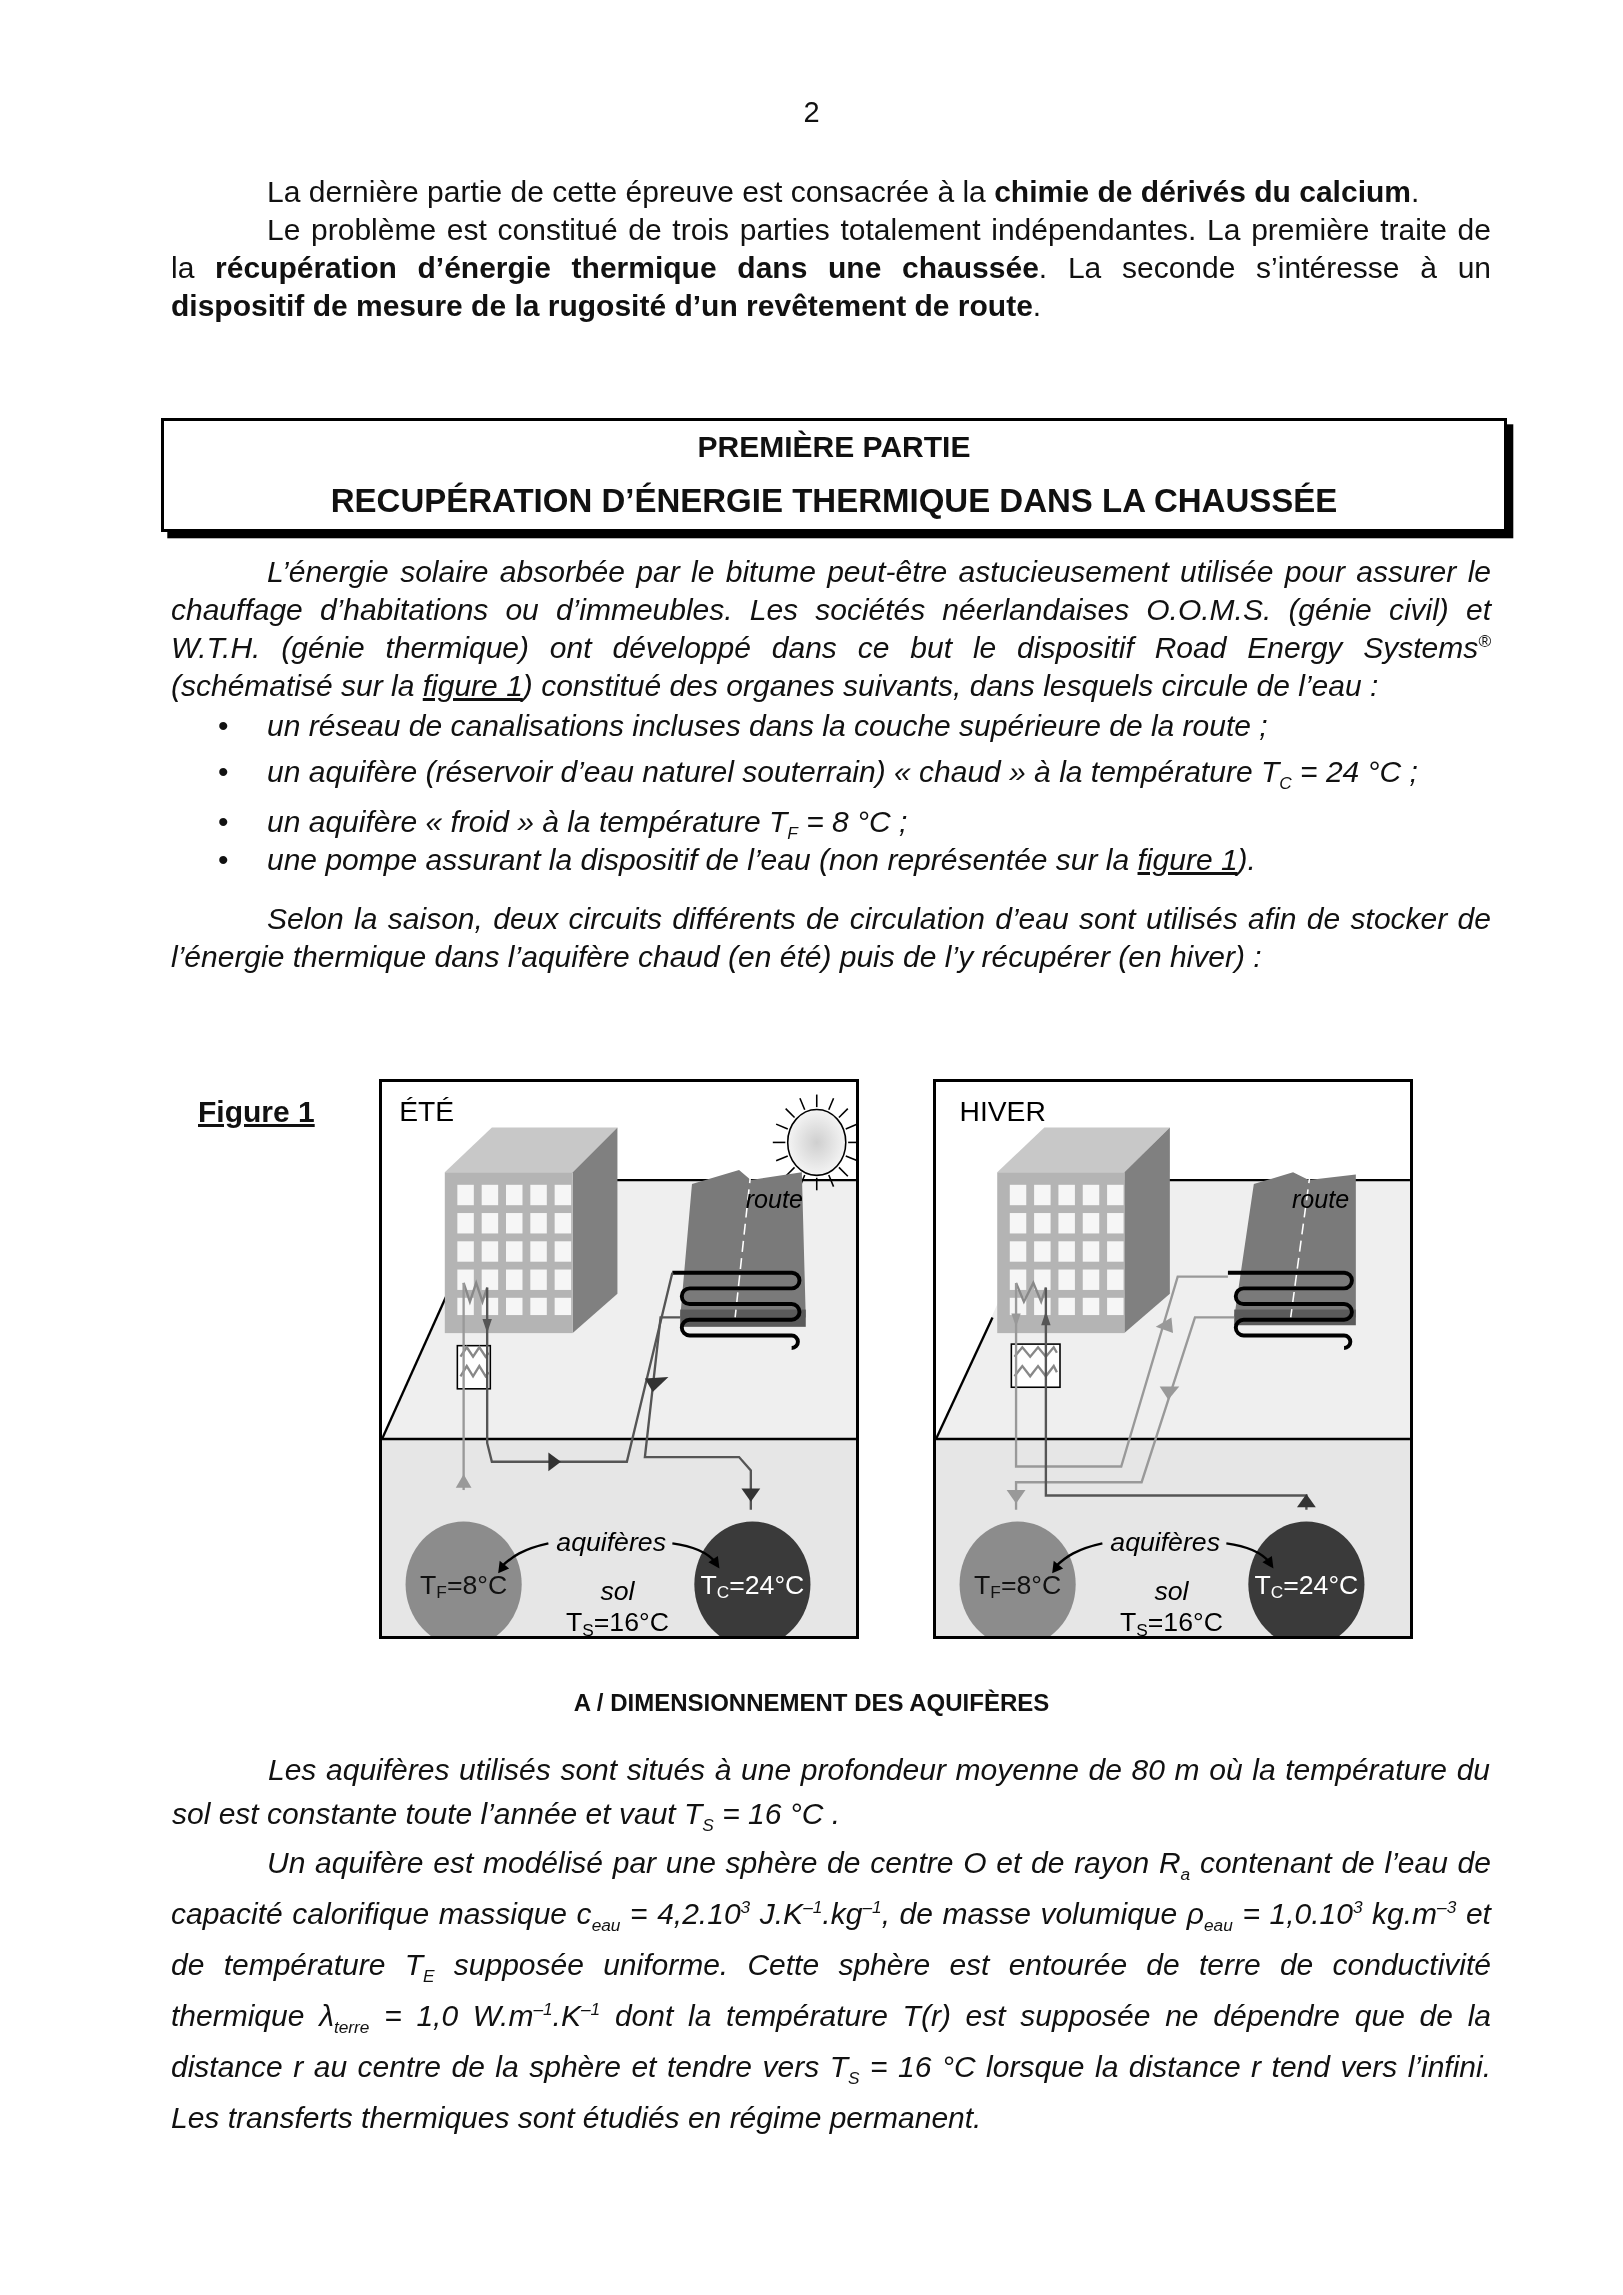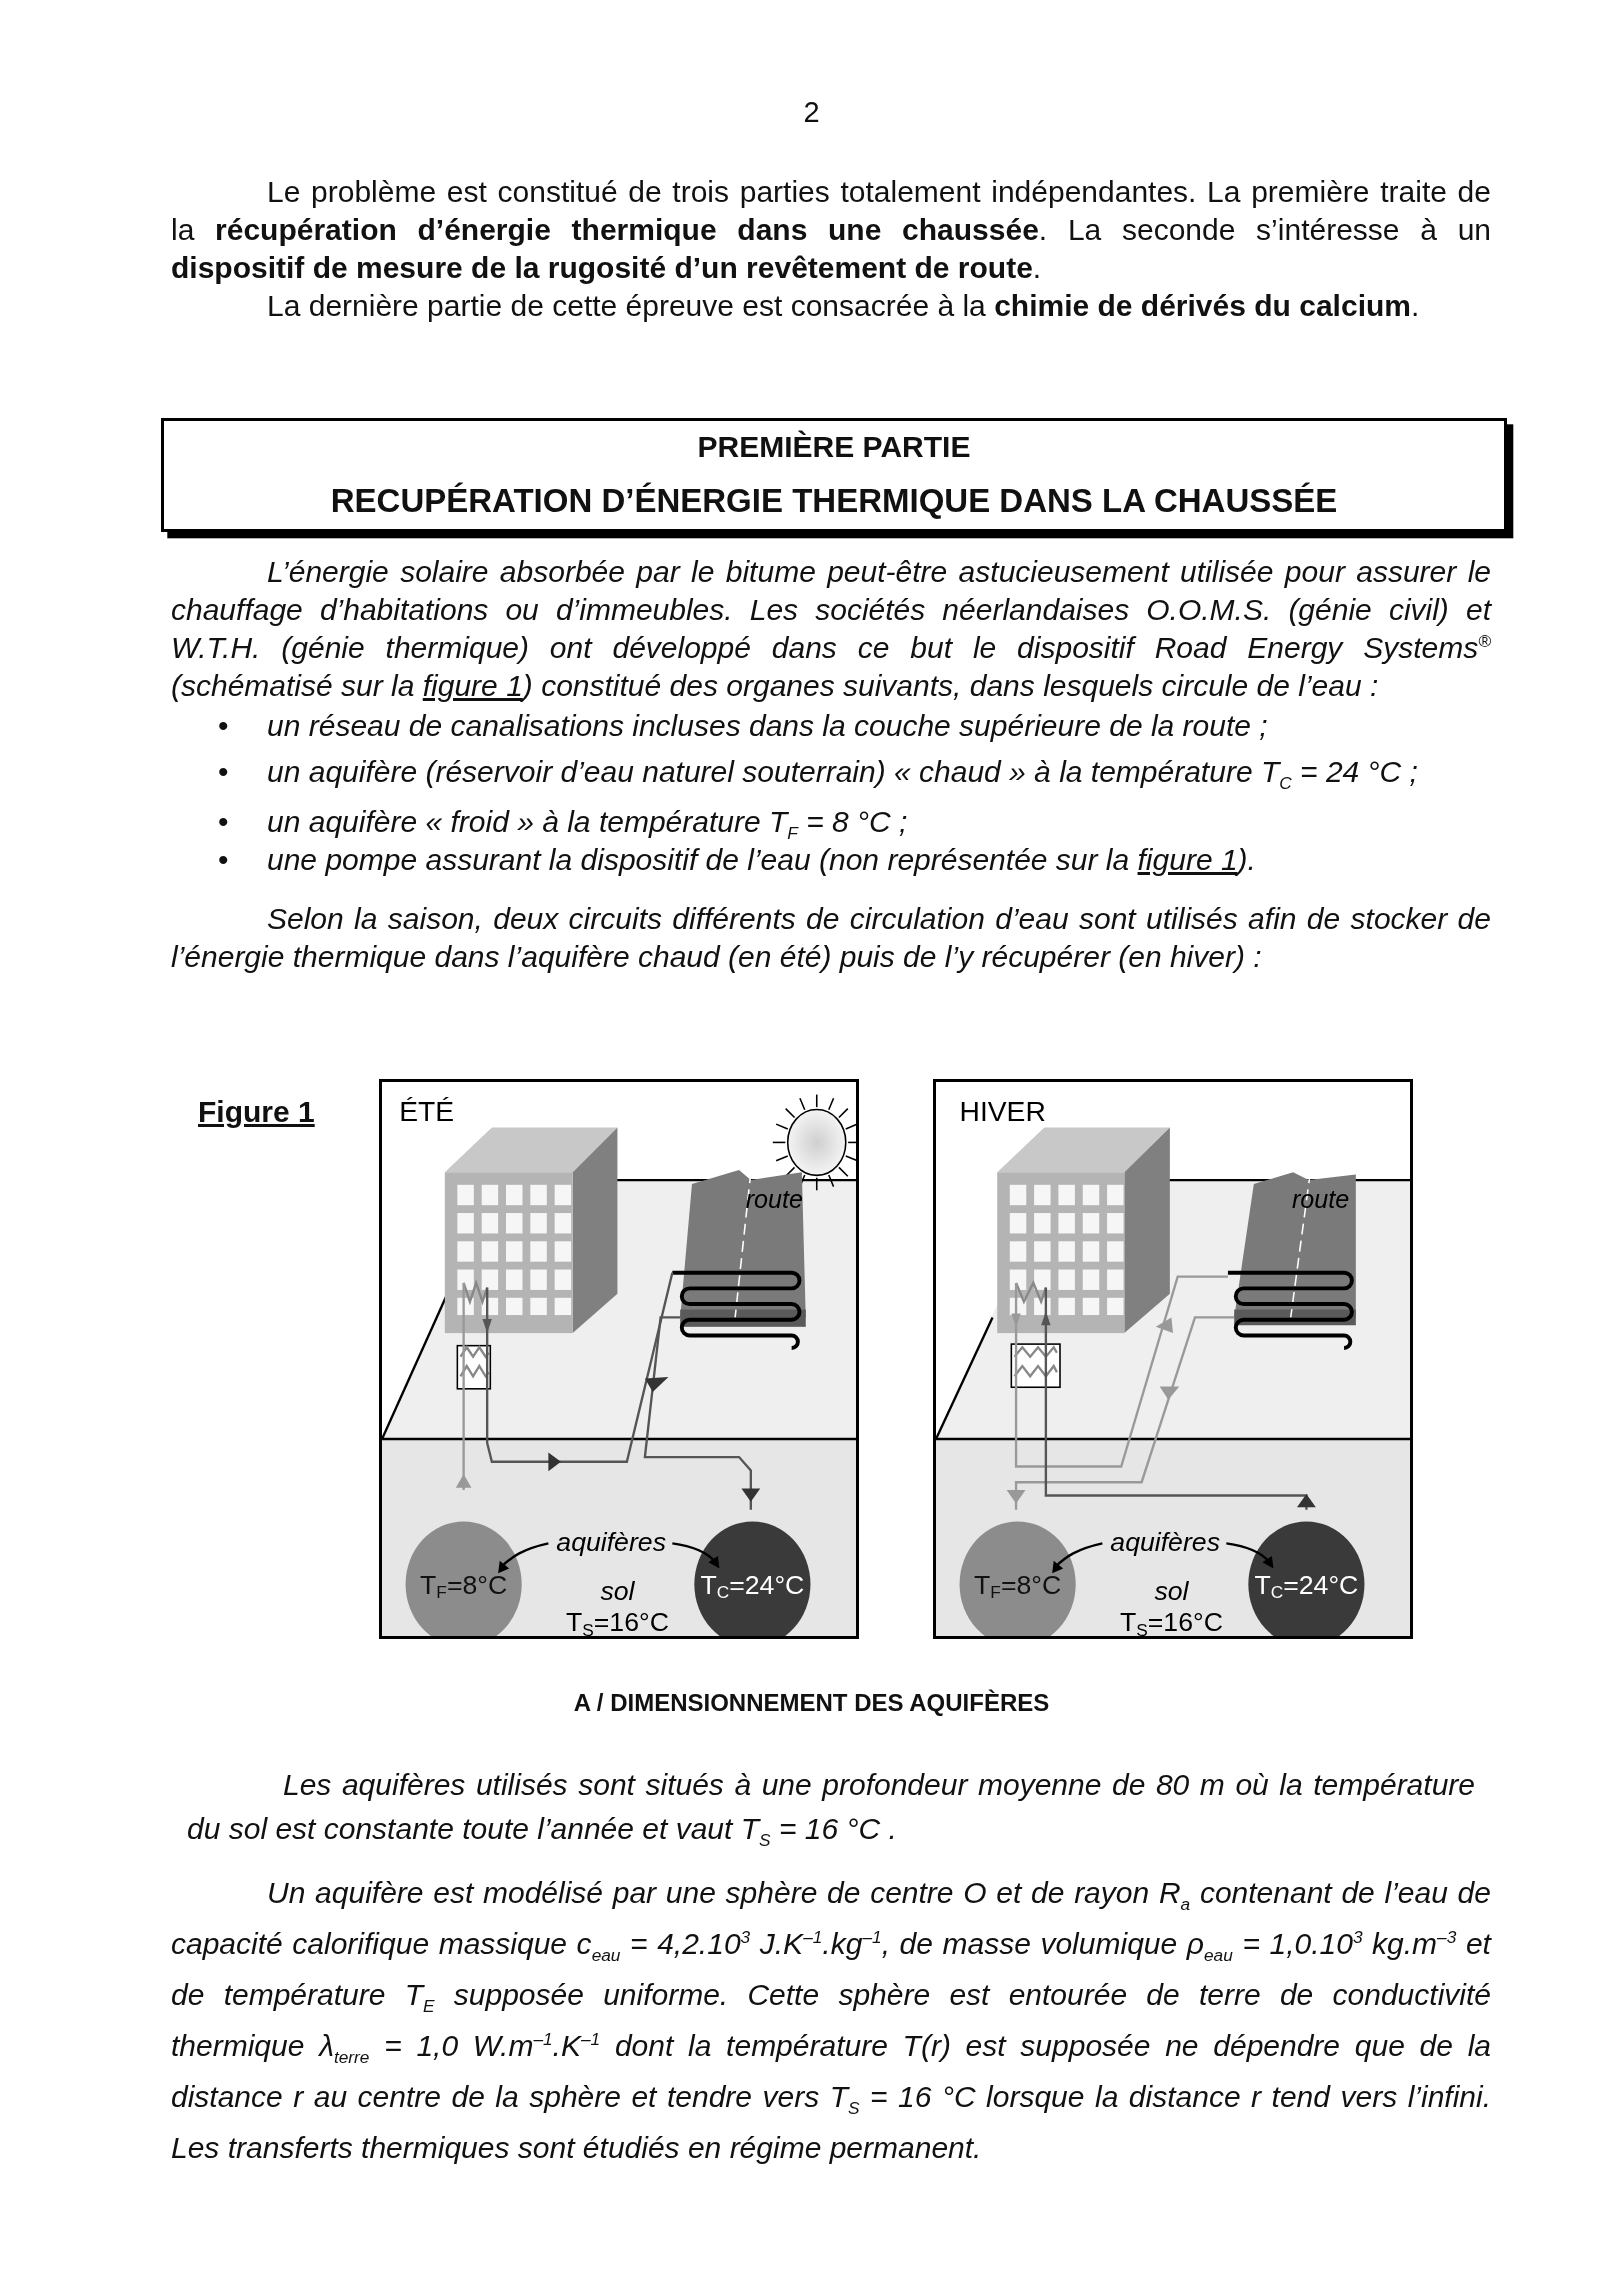--- a/index.html
+++ b/index.html
@@ -24,22 +24,22 @@
   .panel { border:3.1px solid #000; background:#fff; overflow:hidden; }
   .panel svg { display:block; }
   .secA { left:0; width:1623px; top:1689px; text-align:center; font-weight:bold; font-size:24px; }
 </style>
 </head>
 <body>
 
 <div class="abs pageno">2</div>
 
 <div class="abs para" style="top:173px;">
+  <p class="indent" style="margin:0;"><span>La dernière partie de cette épreuve est consacrée à la </span><b>chimie de dérivés du calcium</b><span>.</span></p>
   <p class="indent" style="margin:0;"><span>Le problème est constitué de trois parties totalement indépendantes. La première traite de la </span><b>récupération d’énergie thermique dans une chaussée</b><span>. La seconde s’intéresse à un </span><b>dispositif de mesure de la rugosité d’un revêtement de route</b><span>.</span></p>
-  <p class="indent" style="margin:0;"><span>La dernière partie de cette épreuve est consacrée à la </span><b>chimie de dérivés du calcium</b><span>.</span></p>
 </div>
 
 <div class="abs box">
   <div class="t1">PREMIÈRE PARTIE</div>
   <div class="t2">RECUPÉRATION D’ÉNERGIE THERMIQUE DANS LA CHAUSSÉE</div>
 </div>
 
 <div class="abs para it" style="top:553px;">
   <p class="indent" style="margin:0;"><span>L’énergie solaire absorbée par le bitume peut-être astucieusement utilisée pour assurer le chauffage d’habitations ou d’immeubles. Les sociétés néerlandaises O.O.M.S. (génie civil) et W.T.H. (génie thermique) ont développé dans ce but le dispositif Road Energy Systems</span><sup>®</sup><span> (schématisé sur la </span><u>figure 1</u><span>) constitué des organes suivants, dans lesquels circule de l’eau :</span></p>
   <ul class="bul">
@@ -236,16 +236,16 @@
     <text x="472" y="652" text-anchor="middle" font-size="34" font-family="Liberation Sans, sans-serif" fill="#fff"><tspan>T</tspan><tspan font-size="22" dy="6">C</tspan><tspan dy="-6">=24°C</tspan></text>
     <text x="300" y="660" text-anchor="middle" font-size="34" font-style="italic" font-family="Liberation Sans, sans-serif">sol</text>
     <text x="300" y="700" text-anchor="middle" font-size="34" font-family="Liberation Sans, sans-serif"><tspan>T</tspan><tspan font-size="22" dy="6">S</tspan><tspan dy="-6">=16°C</tspan></text>
     <text x="30" y="50" font-size="36" font-family="Liberation Sans, sans-serif">HIVER</text>
   </svg>
 </div>
 
 <div class="abs secA">A / DIMENSIONNEMENT DES AQUIFÈRES</div>
 
 <div class="abs para it" style="top:1747px; line-height:44px;">
-  <p class="indent" style="margin:16px;"><span>Les aquifères utilisés sont situés à une profondeur moyenne de 80 m où la température du sol est constante toute l’année et vaut T</span><sub>S</sub><span> = 16 °C .</span></p>
+  <p class="indent" style="margin:1px;"><span>Les aquifères utilisés sont situés à une profondeur moyenne de 80 m où la température du sol est constante toute l’année et vaut T</span><sub>S</sub><span> = 16 °C .</span></p>
   <p class="indent" style="margin:0; line-height:51px;"><span>Un aquifère est modélisé par une sphère de centre O et de rayon R</span><sub>a</sub><span> contenant de l’eau de capacité calorifique massique c</span><sub>eau</sub><span> = 4,2.10</span><sup>3</sup><span> J.K</span><sup>–1</sup><span>.kg</span><sup>–1</sup><span>, de masse volumique ρ</span><sub>eau</sub><span> = 1,0.10</span><sup>3</sup><span> kg.m</span><sup>–3</sup><span>  et de température T</span><sub>E</sub><span>  supposée uniforme. Cette sphère est entourée de terre de conductivité thermique λ</span><sub>terre</sub><span> = 1,0 W.m</span><sup>–1</sup><span>.K</span><sup>–1</sup><span>  dont la température T(r) est supposée ne dépendre que de la distance r au centre de la sphère et tendre vers T</span><sub>S</sub><span> = 16 °C  lorsque la distance r tend vers l’infini. Les transferts thermiques sont étudiés en régime permanent.</span></p>
 </div>
 
 
 </body></html>

